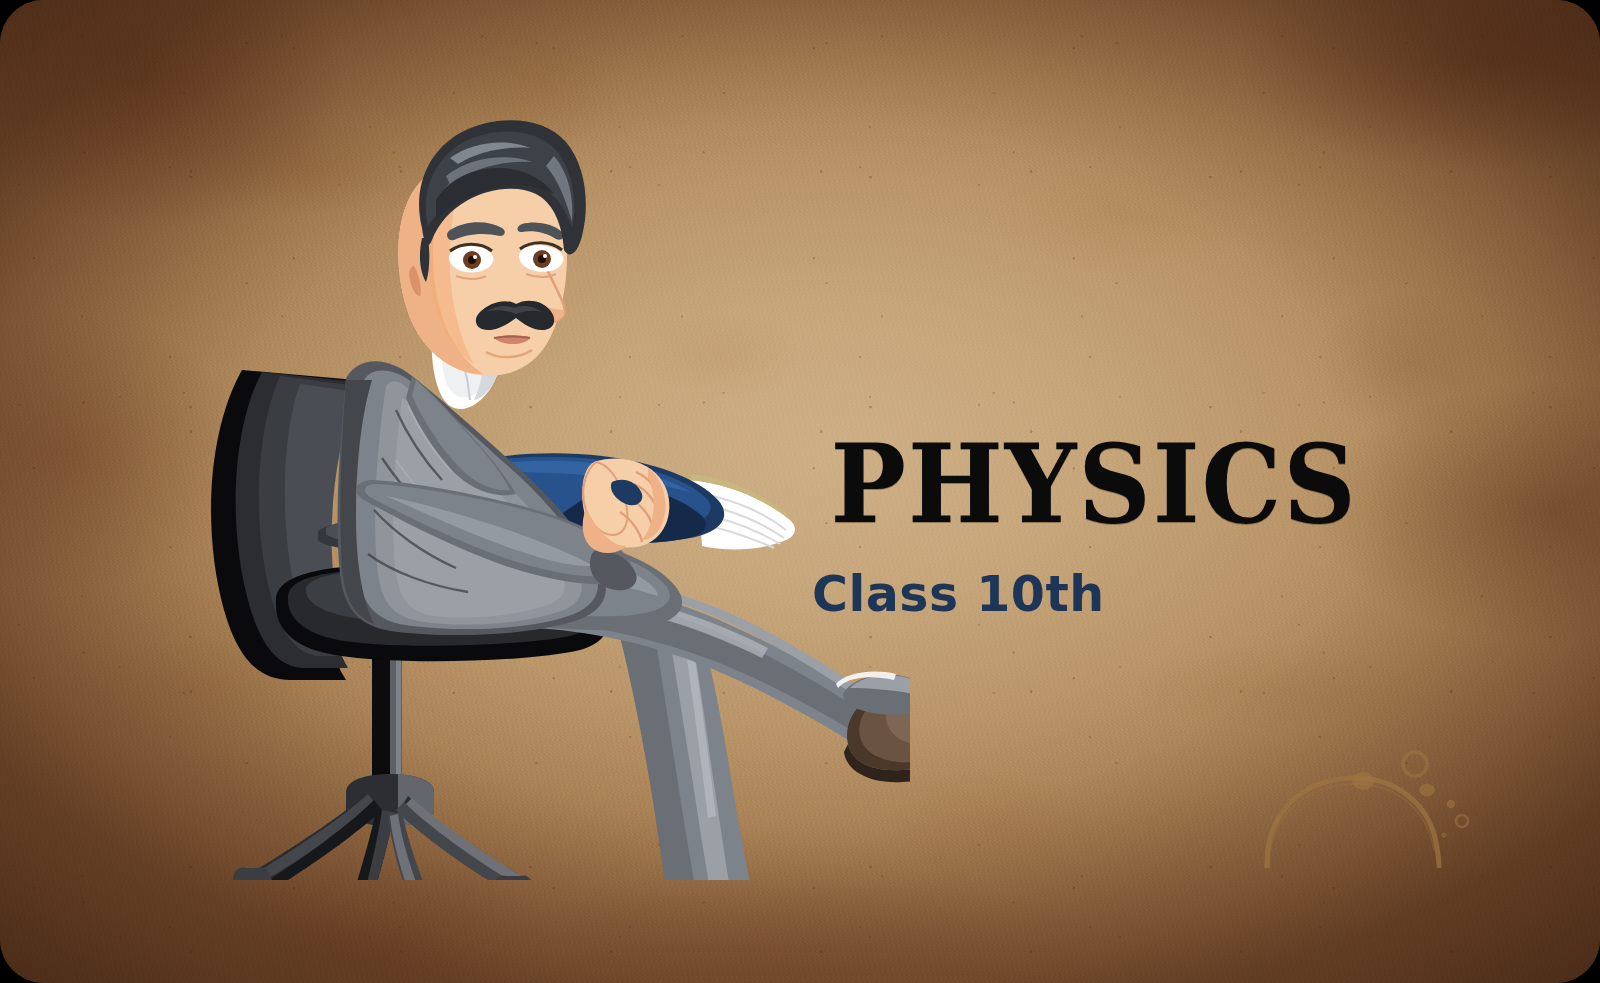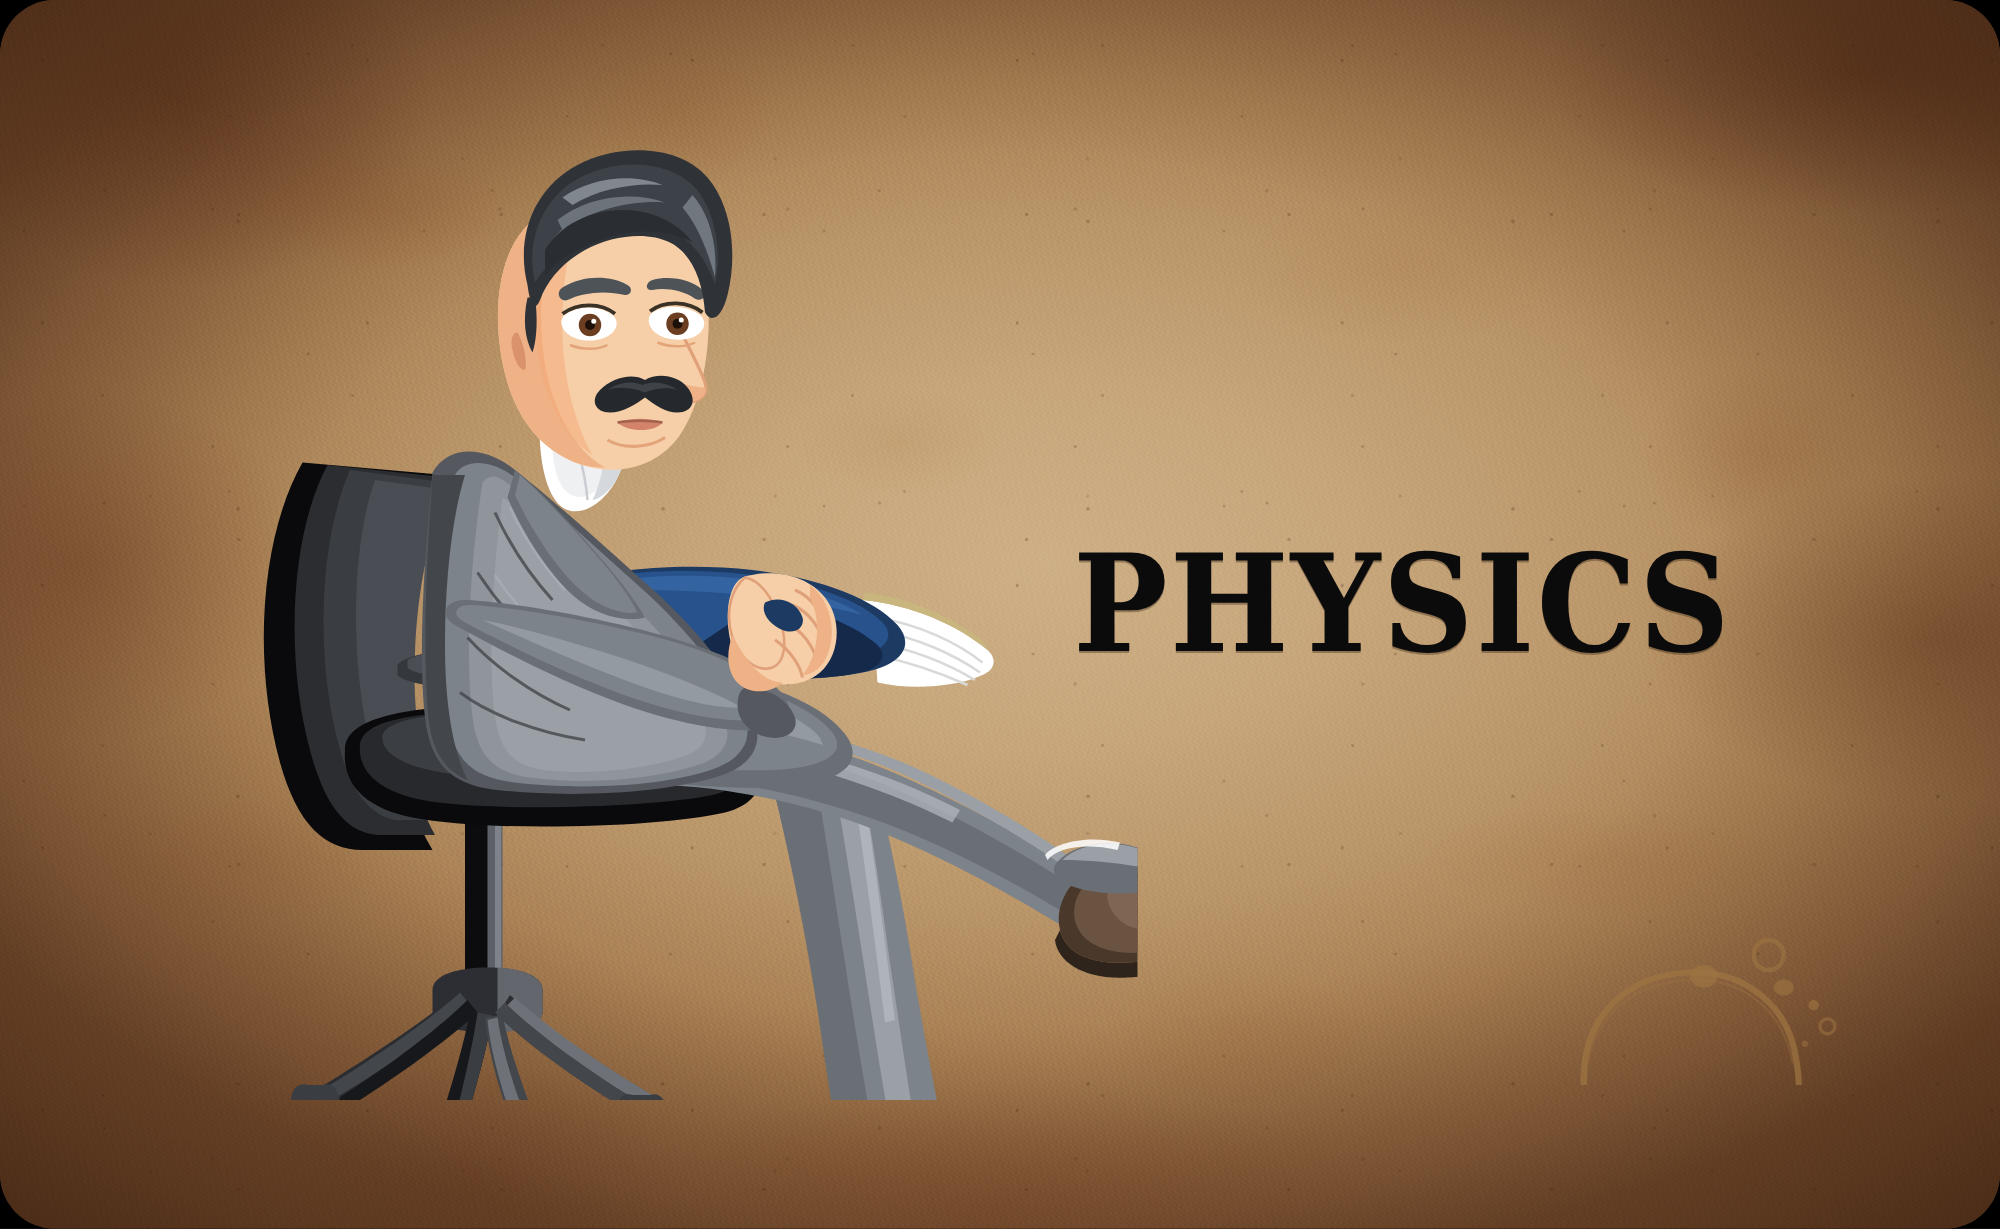--- a/index.html
+++ b/index.html
@@ -110,21 +110,21 @@
 
   
   .coffee-ring { position: absolute; left: 1255px; top: 718px; width: 230px; height: 150px; }
 
   
   .illustration { position: absolute; left: 150px; top: 80px; width: 760px; height: 800px; }
 
   
   .title-block {
     position: absolute;
-    left: 840px;
+    left: 812px;
     top: 430px;
     width: 530px;
     text-align: left;
   }
   .title {
     font-family: "DejaVu Serif", serif;
     font-weight: 700;
     font-size: 108px;
     line-height: 1;
     letter-spacing: 2px;
@@ -499,15 +499,16 @@
                C466,420 458,410 462,402 Z" fill="#1d3a63"></path>
 
       <path d="M436,428 C430,444 432,460 442,468 C452,476 468,474 476,466
                C462,466 448,452 436,428 Z" fill="#efb286"></path>
     </g>
 
   </svg>
 
   <div class="title-block">
     <div class="title">PHYSICS</div>
+    <div class="subtitle">Class 10th</div>
   </div>
 
 </div>
 
 </body></html>

